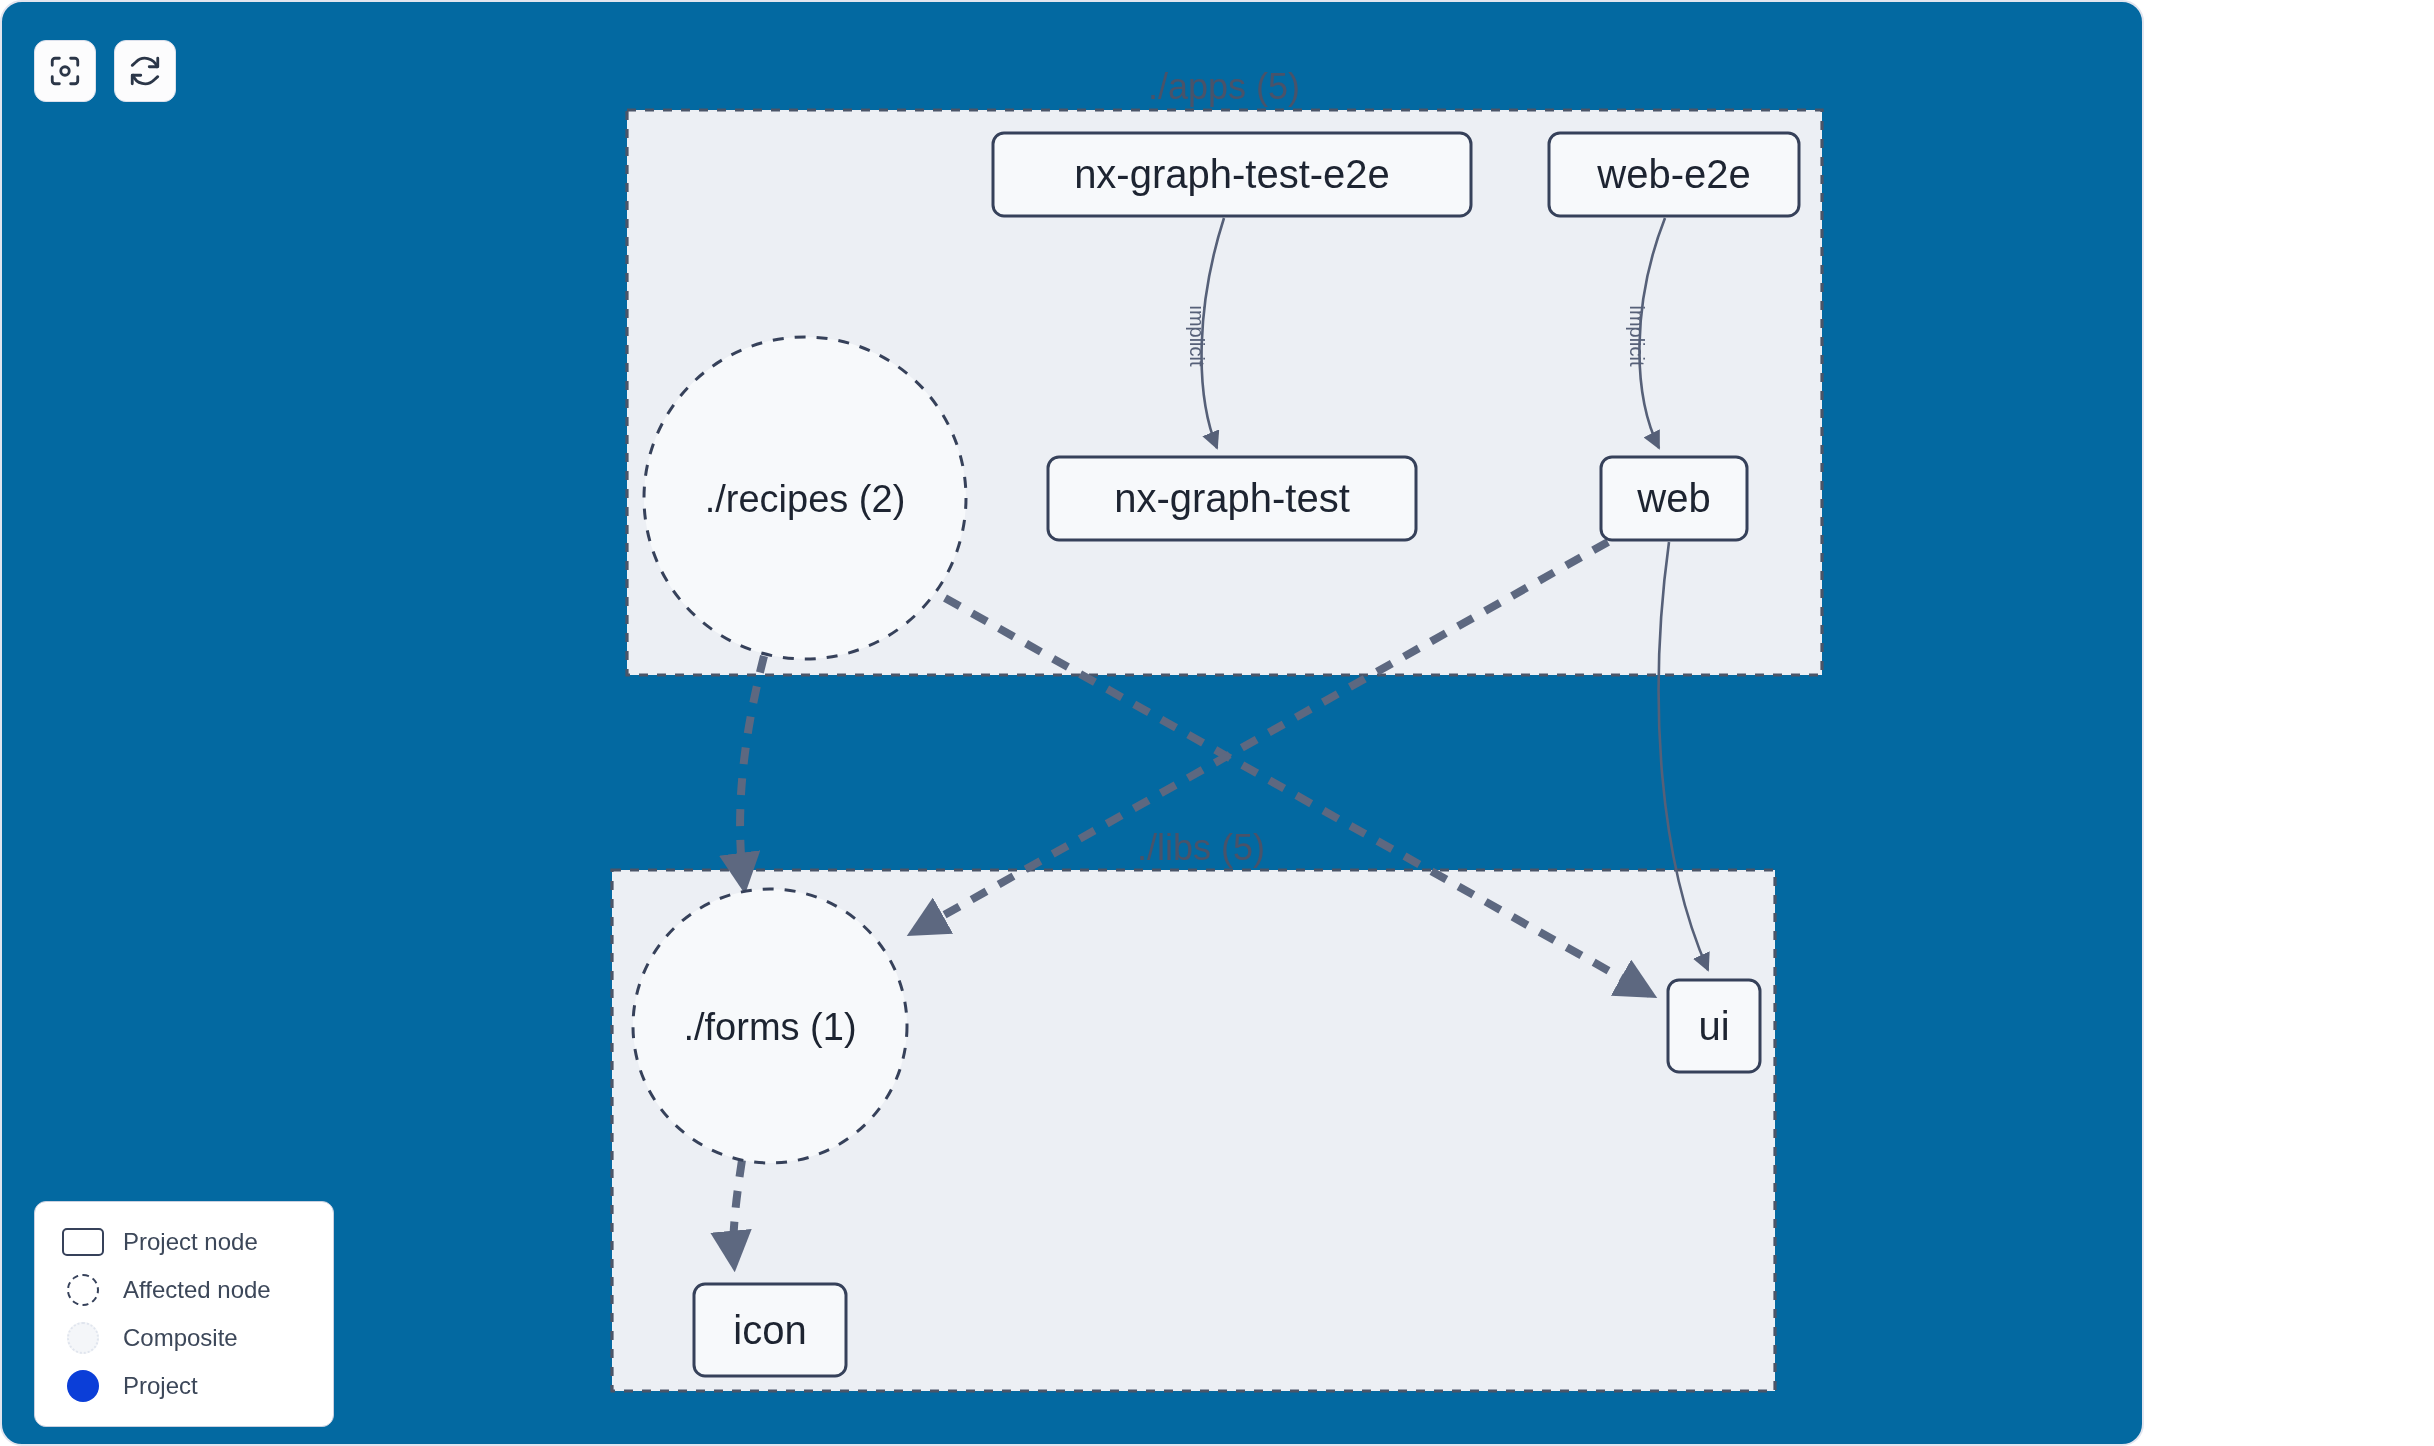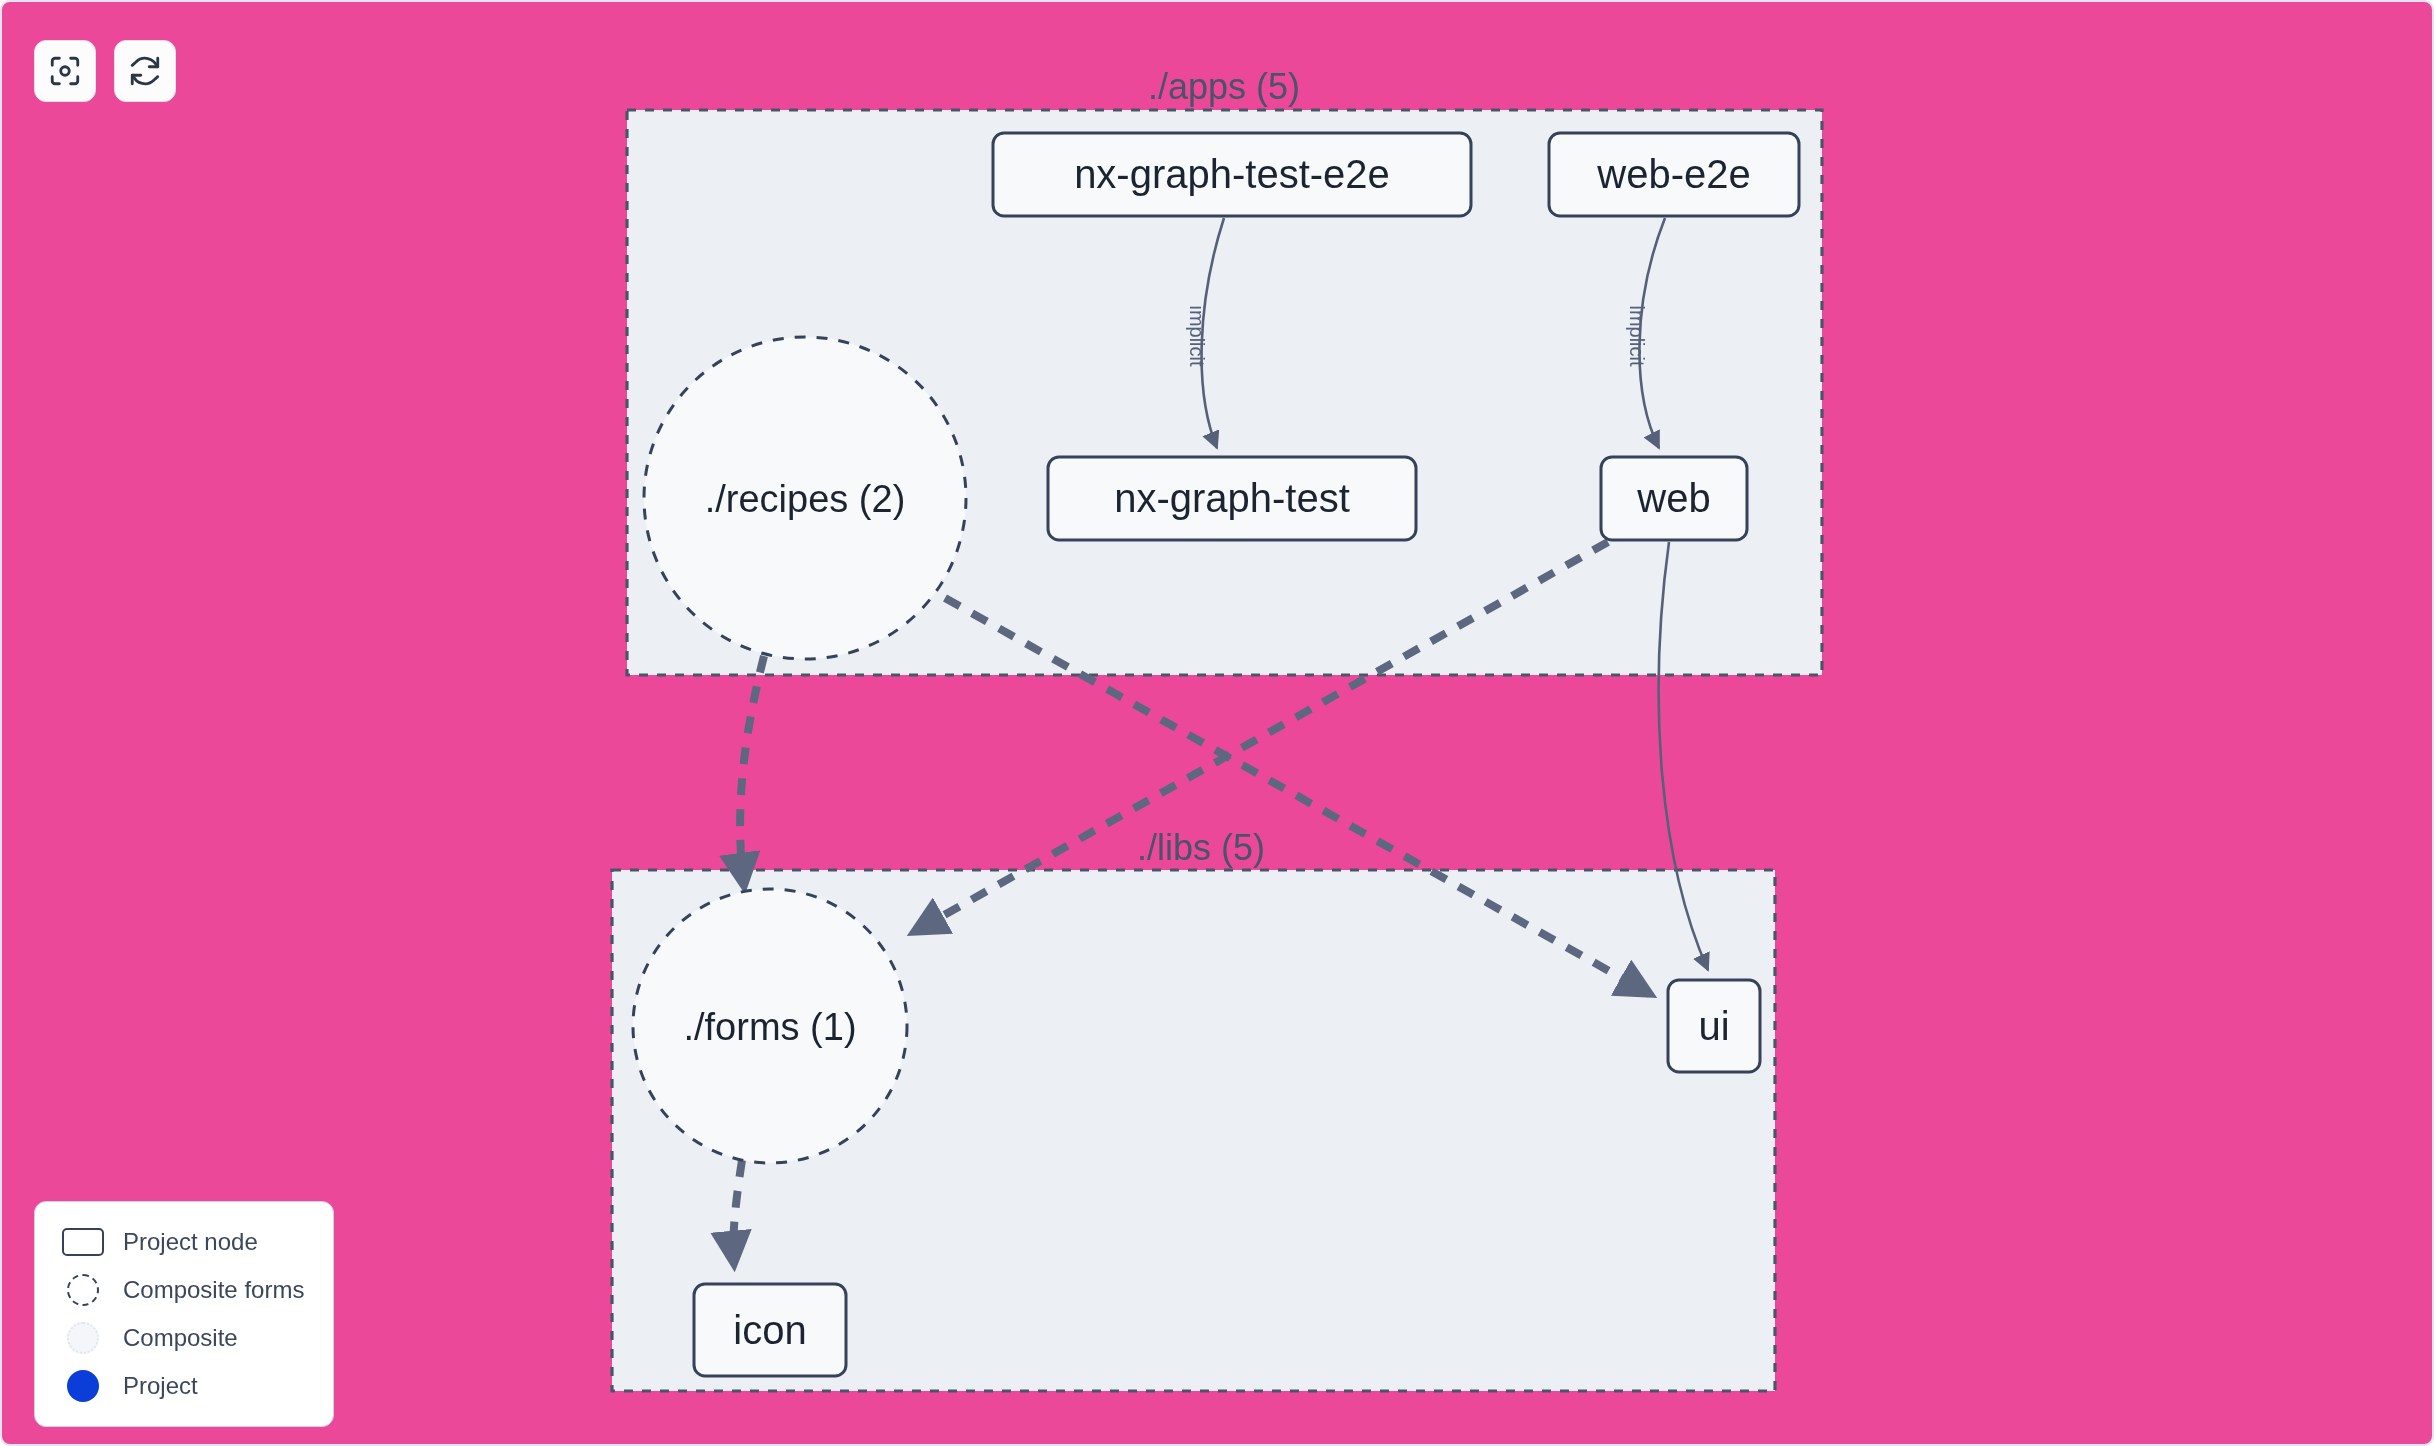--- a/index.html
+++ b/index.html
@@ -7,25 +7,25 @@
     padding: 0;
     background: #ffffff;
     width: 2434px;
     height: 1446px;
     overflow: hidden;
     font-family: "Liberation Sans", sans-serif;
   }
 
   #canvas {
     position: relative;
-    width: 2434px;
+    width: 2144px;
     height: 1446px;
-    background: #ec4899;
+    background: #0369a1;
     border: 2px solid #e2e5ef;
-    border-radius: 10px;
+    border-radius: 22px;
     box-sizing: border-box;
     overflow: hidden;
   }
 
   
   #toolbar {
     position: absolute;
     left: 32px;
     top: 38px;
     display: flex;
@@ -264,21 +264,21 @@
     <div class="legend-row">
       <span class="legend-swatch">
         <span class="sw-rect"></span>
       </span>
       <span class="legend-label">Project node</span>
     </div>
     <div class="legend-row">
       <span class="legend-swatch">
         <span class="sw-dashcircle"></span>
       </span>
-      <span class="legend-label">Composite forms</span>
+      <span class="legend-label">Affected node</span>
     </div>
     <div class="legend-row">
       <span class="legend-swatch">
         <span class="sw-affected"></span>
       </span>
       <span class="legend-label">Composite</span>
     </div>
     <div class="legend-row">
       <span class="legend-swatch">
         <span class="sw-touched"></span>

